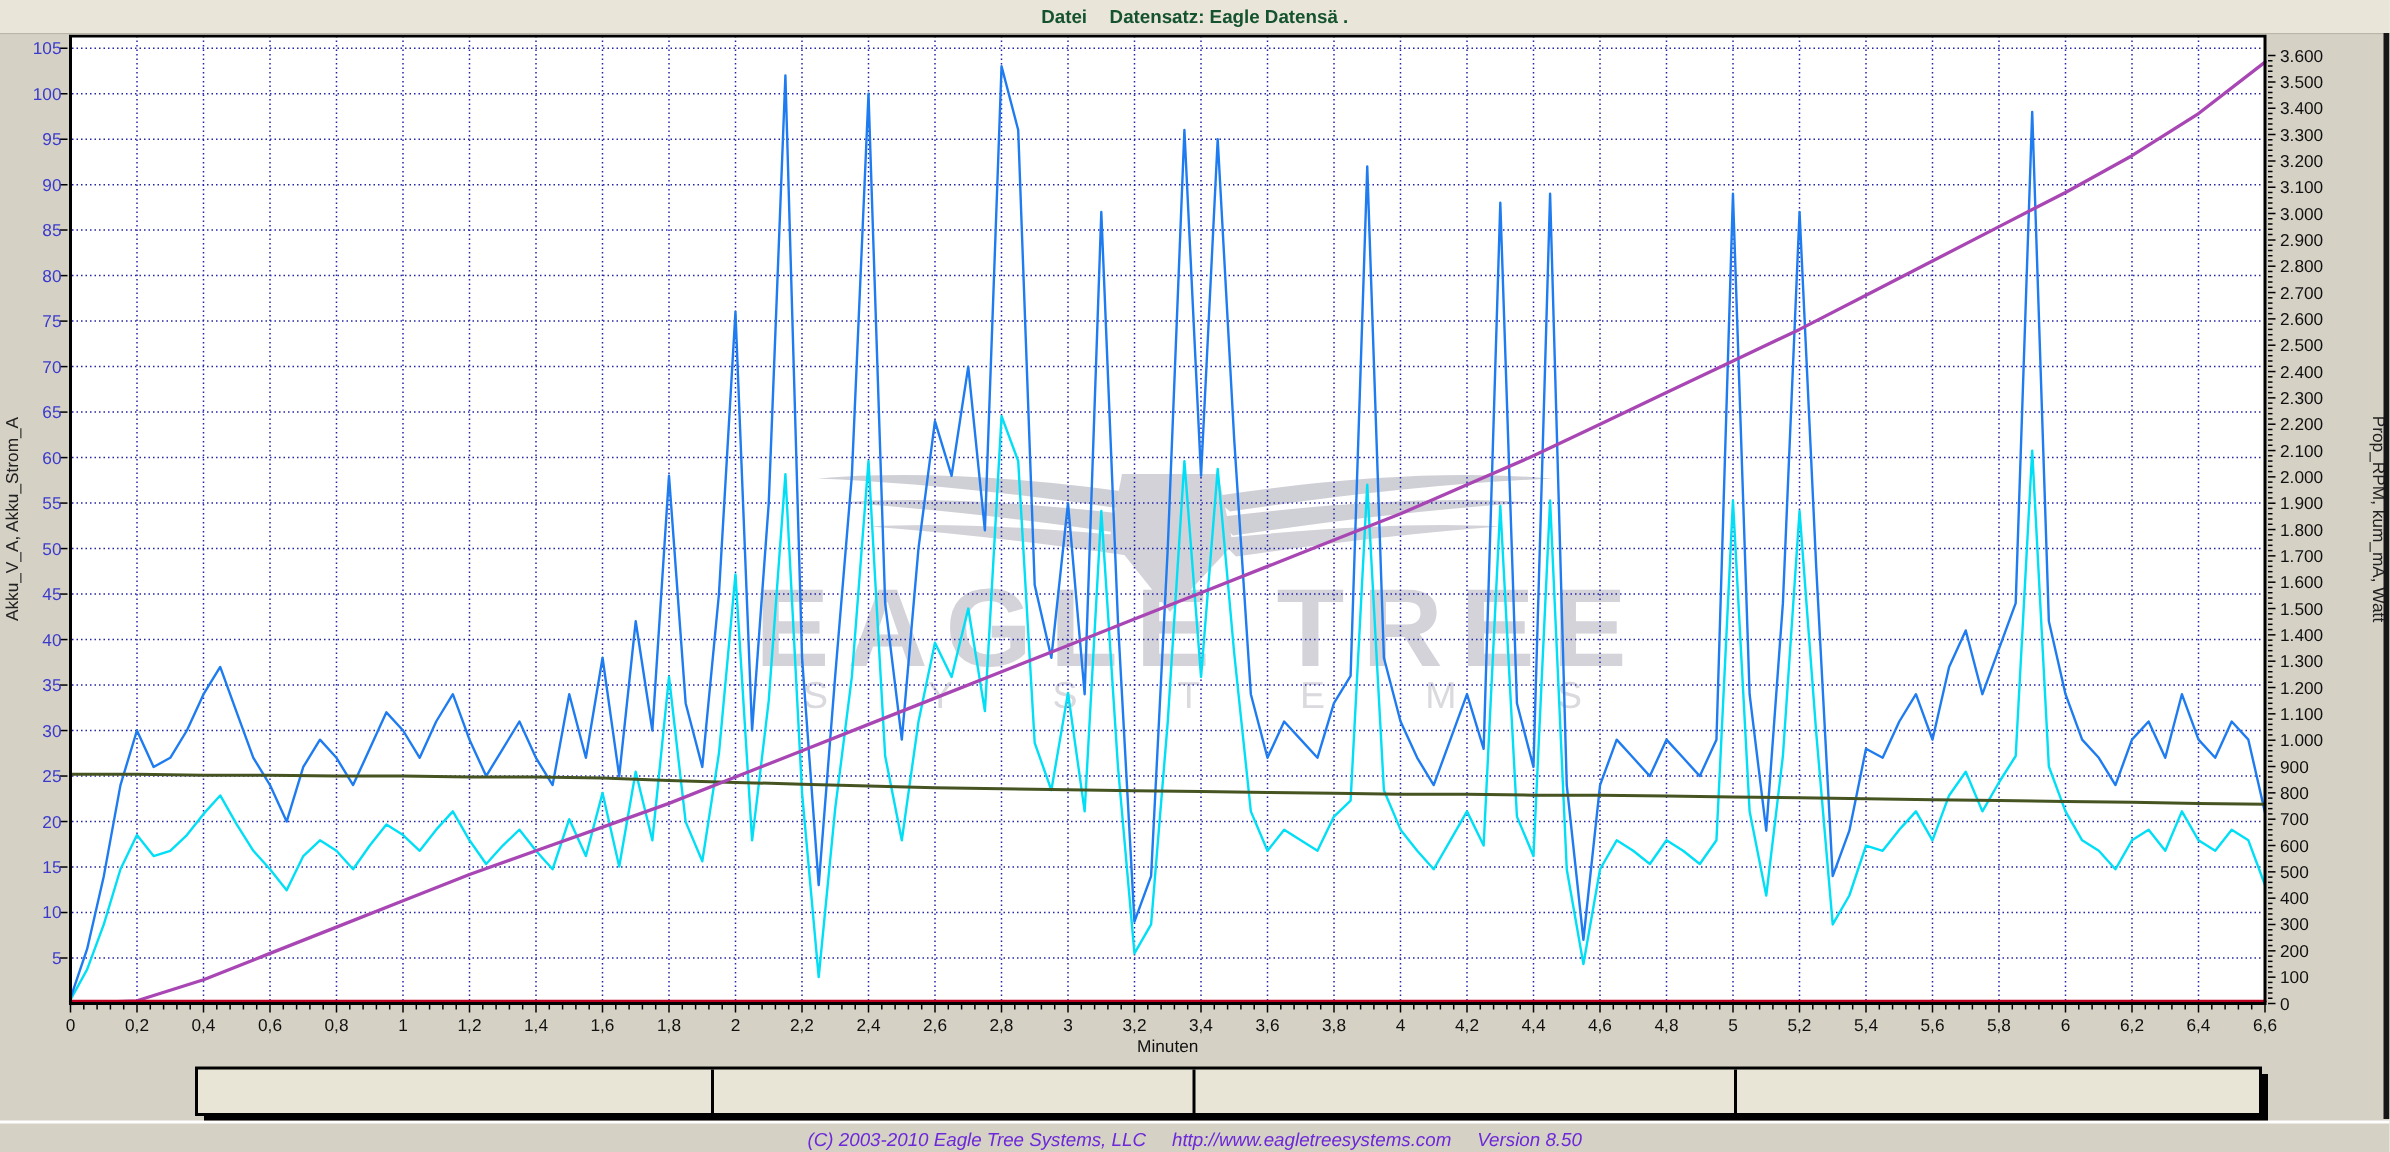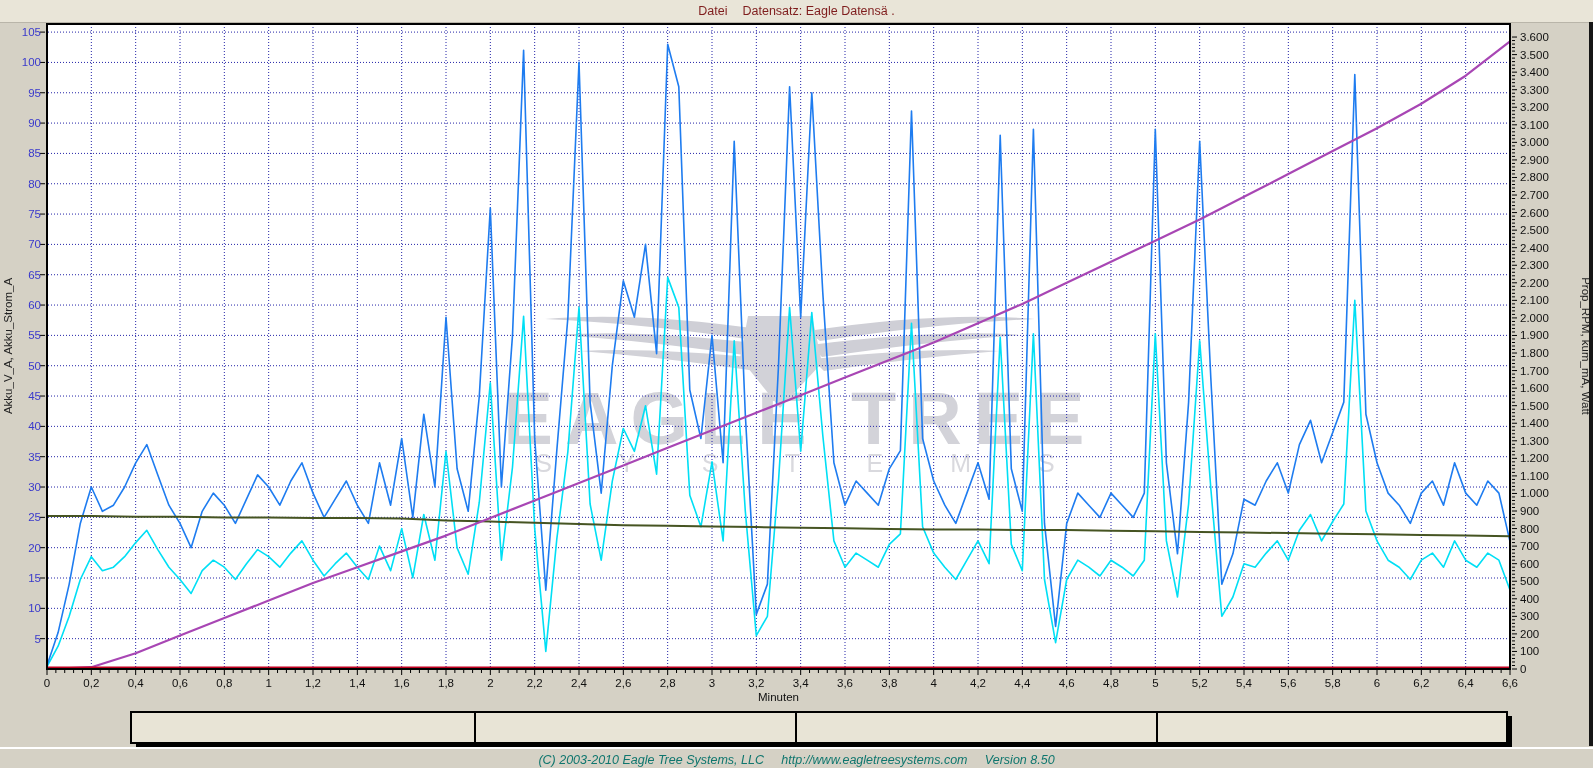--- a/index.html
+++ b/index.html
@@ -14,21 +14,21 @@
   .lcell{box-sizing:border-box;font-size:12px;line-height:14.5px;padding-top:1px;white-space:pre;overflow:hidden}
   .c1{width:342px;padding-left:46px;text-align:left}
   .c2{width:321px;border-left:2px solid #000;text-align:center}
   .c3{width:361px;border-left:2px solid #000;text-align:center}
   .c4{flex:1;border-left:2px solid #000;text-align:center}
   .statusbar{height:21px;background:#d5d1c5;border-top:2px solid #fff;display:flex;align-items:center;justify-content:center;font-size:12.5px;font-style:italic}
 </style>
 </head>
 <body>
 
-<div class="menubar" style="color: #7f1d1d;">
+<div class="menubar" style="color: #14532d; font-weight: bold;">
   <span>Datei</span>
   <span>Datensatz: Eagle Datensä .</span>
 </div>
 
 <div class="chartpanel">
   <svg id="chart-svg" width="1593" height="686">
       <rect x="47" y="0" width="1463" height="646" fill="#ffffff"></rect>
       <g>
         <path d="M772 308 Q 640 288 545 296 Q 640 300 760 318 Z" fill="#cfcfd6"></path>
         <path d="M770 322 Q 640 306 560 312 Q 650 318 758 334 Z" fill="#cfcfd6"></path>
@@ -585,16 +585,16 @@
     <div class="lcell c3">
       
     </div>
     <div class="lcell c4">
       
     </div>
   </div>
 </div>
 
 <div class="statusbar">
-  <span style="white-space: pre; color: #0f766e;">(C) 2003-2010 Eagle Tree Systems, LLC     http://www.eagletreesystems.com     Version 8.50</span>
+  <span style="white-space: pre; color: #6d28d9;">(C) 2003-2010 Eagle Tree Systems, LLC     http://www.eagletreesystems.com     Version 8.50</span>
 </div>
 
 <div class="right-edge"></div>
 
 </body></html>

